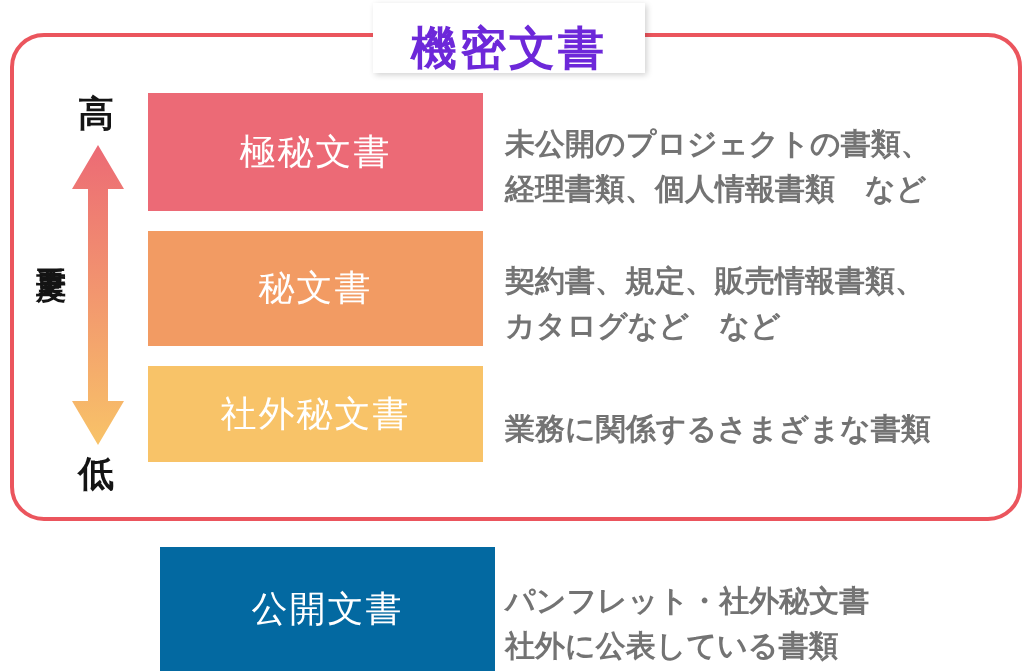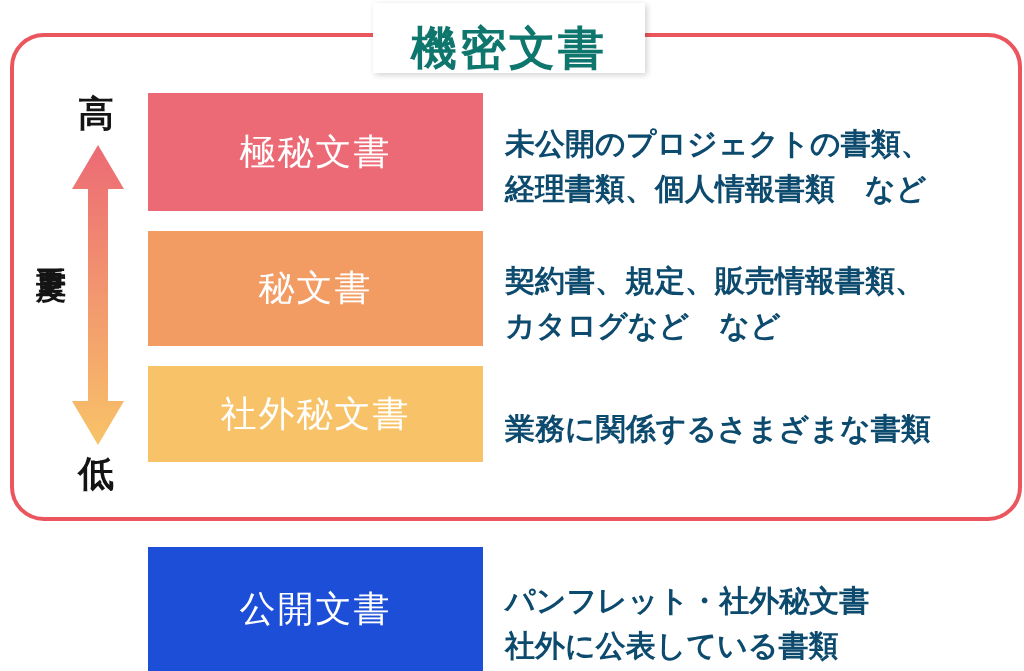--- a/index.html
+++ b/index.html
@@ -81,38 +81,38 @@
   .level-desc {
     position: absolute;
     left: 505px;
     width: 490px;
     display: flex; align-items: center;
     z-index: 2;
   }
   .level-desc > span {
     font-size: 30px;
     font-weight: bold;
-    color: #0c4a6e;
+    color: #737373;
     line-height: 1.5;
     white-space: pre-line;
     margin-top: 28px;
   }
 
   .pos-r1 { top: 93px;  height: 118px; }
   .pos-r2 { top: 231px; height: 115px; }
   .pos-r3 { top: 366px; height: 96px; }
   .pos-r4 { top: 547px; height: 124px; }
 </style>
 </head>
 <body>
 
 <div class="frame" style="border-color: rgb(235, 85, 93);"></div>
 
 <div class="title-box">
-  <span class="title-text" style="color: #0f766e; margin-top: 21px;">機密文書</span>
+  <span class="title-text" style="color: #6d28d9; margin-top: 21px;">機密文書</span>
 </div>
 
 <div class="axis-high">高</div>
 
 <svg class="axis-arrow" width="52" height="300" viewBox="0 0 52 300">
   <defs>
     <linearGradient id="arrowGrad" x1="0" y1="0" x2="0" y2="1">
       <stop offset="0" stop-color="#ec6a75"></stop>
       <stop offset="1" stop-color="#f8c368"></stop>
     </linearGradient>
@@ -140,19 +140,19 @@
 カタログなど　など</span>
 </div>
 
 <div class="level-box pos-r3" style="background-color: rgb(248, 195, 104);">
   <span class="level-label">社外秘文書</span>
 </div>
 <div class="level-desc pos-r3">
   <span>業務に関係するさまざまな書類</span>
 </div>
 
-<div class="level-box pos-r4" style="background-color: #1d4ed8;">
+<div class="level-box pos-r4" style="background-color: #0369a1; margin-left: 12px;">
   <span class="level-label">公開文書</span>
 </div>
 <div class="level-desc pos-r4">
   <span>パンフレット・社外秘文書
 社外に公表している書類</span>
 </div>
 
 </body></html>

